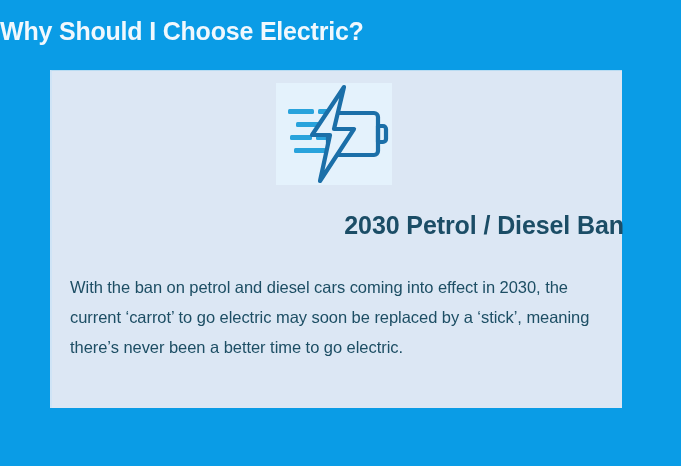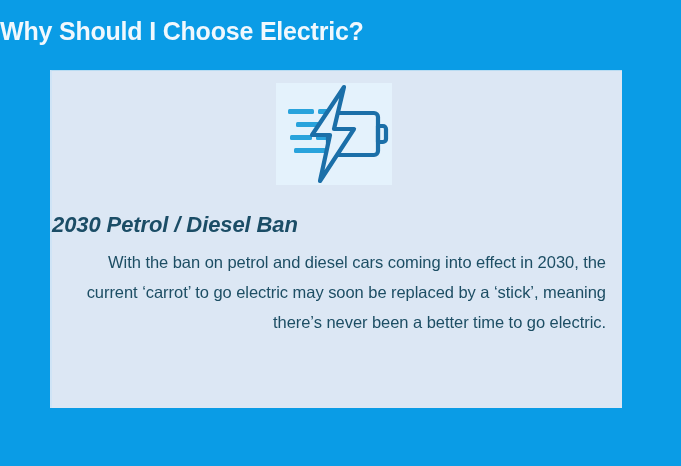--- a/index.html
+++ b/index.html
@@ -53,35 +53,34 @@
   #icon-tile svg {
     display: block;
     width: 116px;
     height: 102px;
   }
   #card-title {
     position: absolute;
     left: 0;
     top: 140px;
     width: 572px;
-    text-align: left;
+    text-align: right;
     color: #1b4d66;
-    font-size: 22px;
+    font-size: 25px;
     font-weight: bold;
     line-height: 28px;
     letter-spacing: -0.1px;
     white-space: nowrap;
-    font-style: italic;
   }
   #card-body {
     position: absolute;
     left: 18px;
-    top: 176px;
+    top: 201px;
     width: 536px;
-    text-align: right;
+    text-align: left;
     color: #1d4e64;
     font-size: 16.5px;
     line-height: 30px;
     letter-spacing: -0.05px;
   }
 </style>
 </head>
 <body>
 
 <div id="stage">

